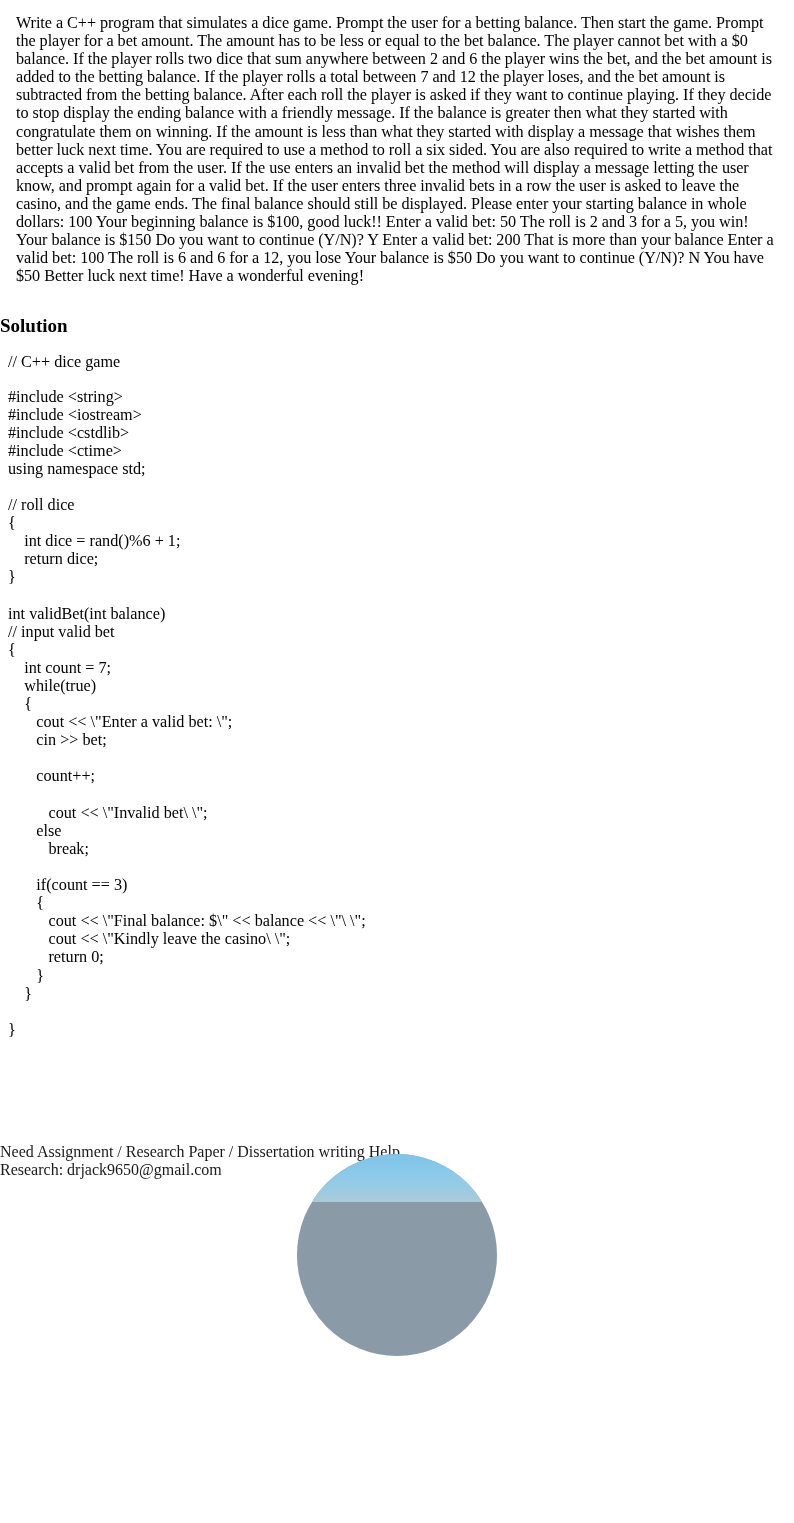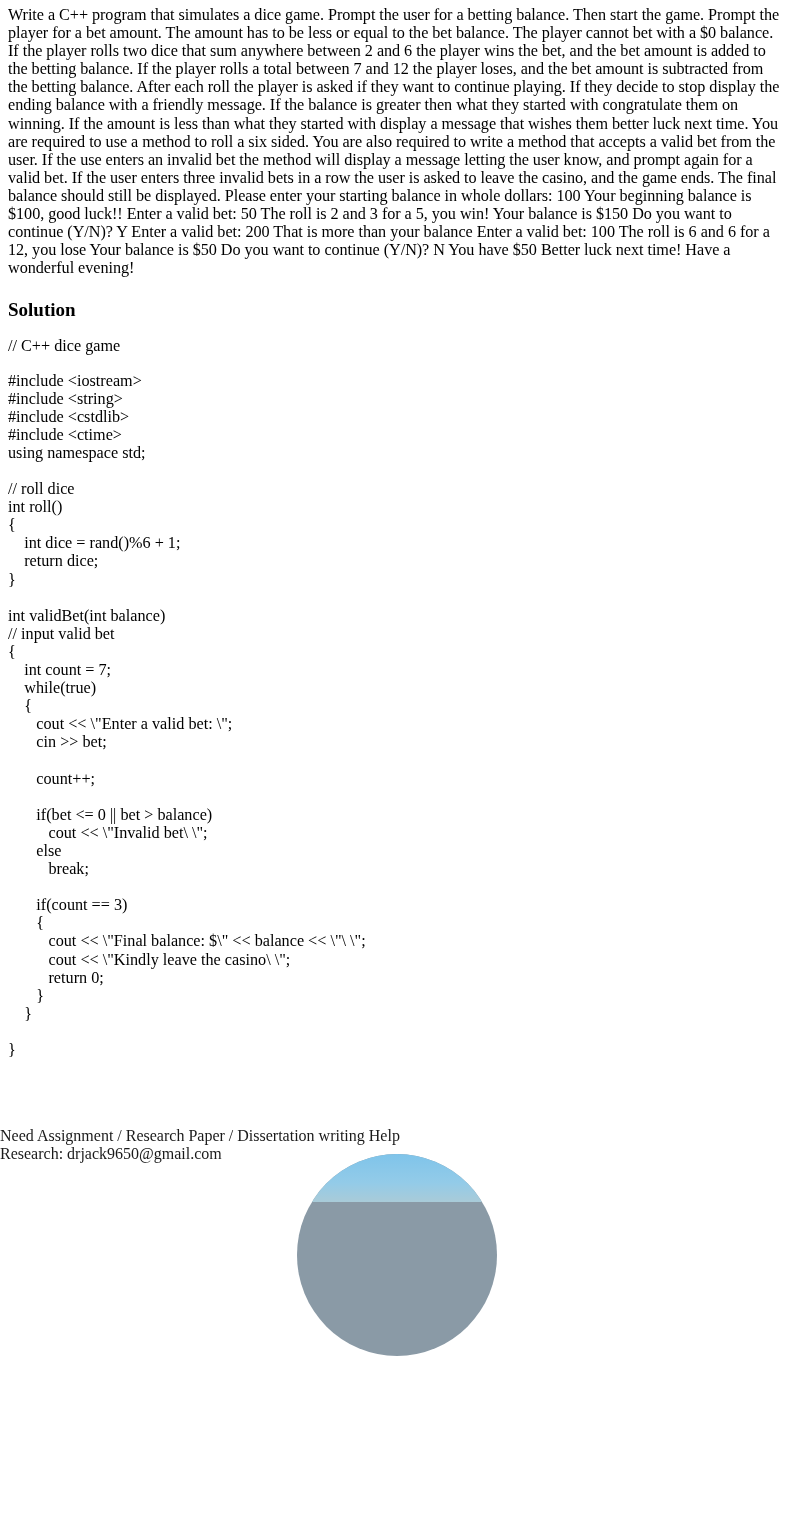--- a/index.html
+++ b/index.html
@@ -25,31 +25,31 @@
   }
 
   
   .question-block {
     padding: 6px 8px 0 8px;
   }
   .question-text {
     font-size: 16.2px;
     line-height: 18.1px;
     text-align: left;
-    margin: 0;
+    margin: 8px;
     color: #000;
     letter-spacing: -0.05px;
   }
 
   
   .solution-heading {
     font-size: 19px;
     font-weight: bold;
     margin: 0;
-    padding: 22px 8px 0 8px;
+    padding: 22px 8px 0 0;
     line-height: 22px;
     color: #000;
   }
 
   
   .code-area {
     padding: 0 8px;
     margin-top: 16px;
     position: relative;
     height: 790px;
@@ -103,45 +103,43 @@
 
   <div class="question-block">
     <p class="question-text">Write a C++ program that simulates a dice game. Prompt the user for a betting balance. Then start the game. Prompt the player for a bet amount. The amount has to be less or equal to the bet balance. The player cannot bet with a $0 balance. If the player rolls two dice that sum anywhere between 2 and 6 the player wins the bet, and the bet amount is added to the betting balance. If the player rolls a total between 7 and 12 the player loses, and the bet amount is subtracted from the betting balance. After each roll the player is asked if they want to continue playing. If they decide to stop display the ending balance with a friendly message. If the balance is greater then what they started with congratulate them on winning. If the amount is less than what they started with display a message that wishes them better luck next time. You are required to use a method to roll a six sided. You are also required to write a method that accepts a valid bet from the user. If the use enters an invalid bet the method will display a message letting the user know, and prompt again for a valid bet. If the user enters three invalid bets in a row the user is asked to leave the casino, and the game ends. The final balance should still be displayed. Please enter your starting balance in whole dollars: 100 Your beginning balance is $100, good luck!! Enter a valid bet: 50 The roll is 2 and 3 for a 5, you win! Your balance is $150 Do you want to continue (Y/N)? Y Enter a valid bet: 200 That is more than your balance Enter a valid bet: 100 The roll is 6 and 6 for a 12, you lose Your balance is $50 Do you want to continue (Y/N)? N You have $50 Better luck next time! Have a wonderful evening!</p>
   </div>
 
   <h2 class="solution-heading">Solution</h2>
 
   <div class="code-area">
     <div class="code-comment-title">// C++ dice game</div>
     <div id="code-lines">
+        <div class="code-line">#include &lt;string&gt;</div>
         <div class="code-line">#include &lt;iostream&gt;</div>
-        <div class="code-line">#include &lt;string&gt;</div>
         <div class="code-line">#include &lt;cstdlib&gt;</div>
         <div class="code-line">#include &lt;ctime&gt;</div>
         <div class="code-line">using namespace std;</div>
         <div class="code-line blank"></div>
         <div class="code-line">// roll dice</div>
-        <div class="code-line">int roll()</div>
         <div class="code-line">{</div>
         <div class="code-line">    int dice = rand()%6 + 1;</div>
         <div class="code-line">    return dice;</div>
         <div class="code-line">}</div>
         <div class="code-line blank"></div>
         <div class="code-line">int validBet(int balance)</div>
         <div class="code-line">// input valid bet</div>
         <div class="code-line">{</div>
         <div class="code-line">    int count = 7;</div>
         <div class="code-line">    while(true)</div>
         <div class="code-line">    {</div>
         <div class="code-line">       cout &lt;&lt; \"Enter a valid bet: \";</div>
         <div class="code-line">       cin &gt;&gt; bet;</div>
         <div class="code-line blank"></div>
         <div class="code-line">       count++;</div>
         <div class="code-line blank"></div>
-        <div class="code-line">       if(bet &lt;= 0 || bet &gt; balance)</div>
         <div class="code-line">          cout &lt;&lt; \"Invalid bet\ \";</div>
         <div class="code-line">       else</div>
         <div class="code-line">          break;</div>
         <div class="code-line blank"></div>
         <div class="code-line">       if(count == 3)</div>
         <div class="code-line">       {</div>
         <div class="code-line">          cout &lt;&lt; \"Final balance: $\" &lt;&lt; balance &lt;&lt; \"\ \";</div>
         <div class="code-line">          cout &lt;&lt; \"Kindly leave the casino\ \";</div>
         <div class="code-line">          return 0;</div>
         <div class="code-line">       }</div>

